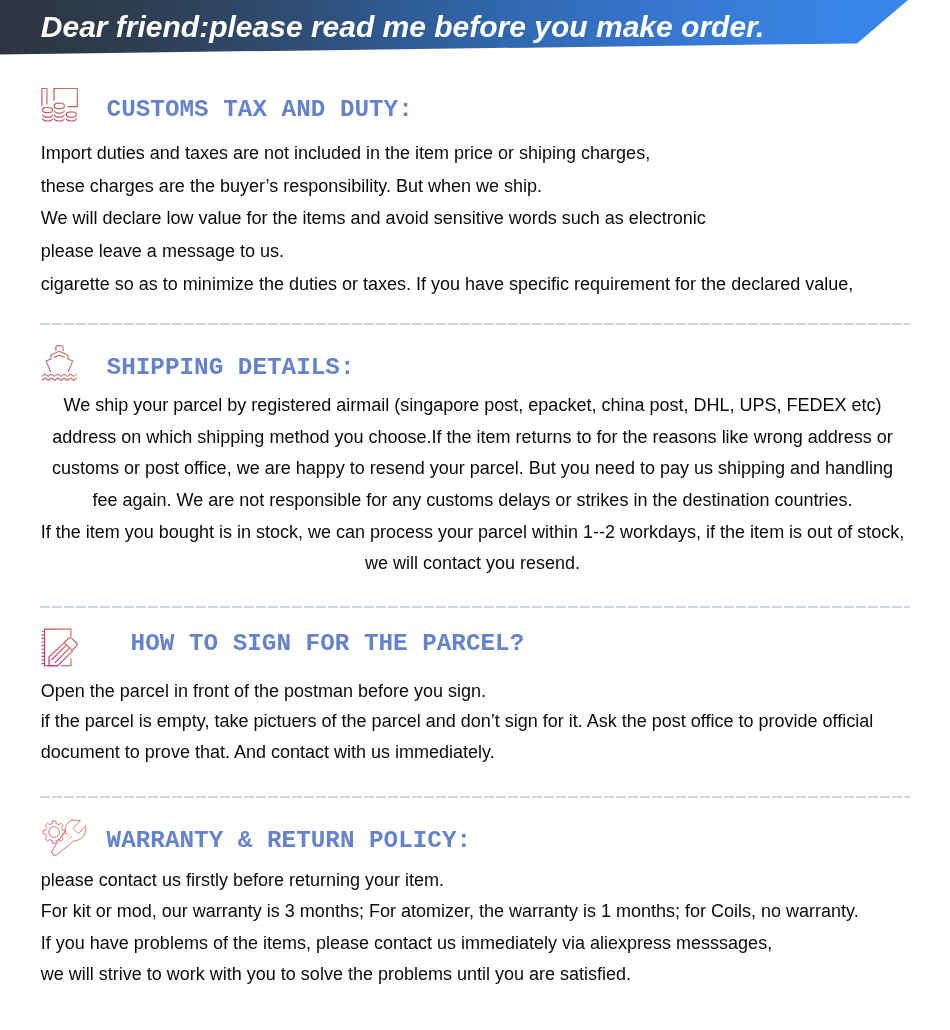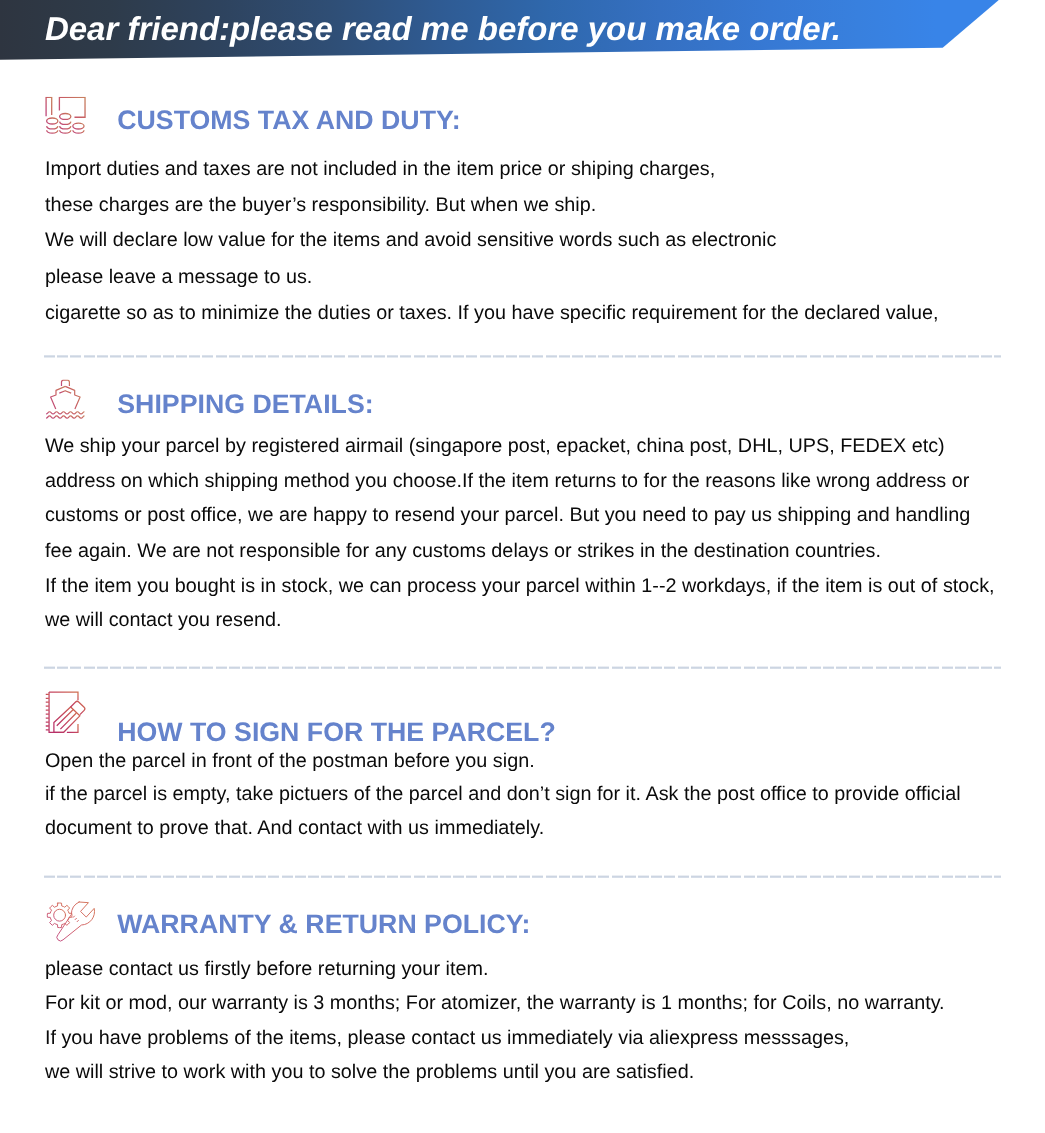--- a/index.html
+++ b/index.html
@@ -15,31 +15,31 @@
             clip-path:polygon(0 0, 908px 0, 857px 43.4px, 0 54.4px); }
   .banner-text { position:absolute; left:40.8px; top:0; height:54px; line-height:54px;
                  color:#ffffff; font-size:30px; font-weight:bold; font-style:italic;
                  white-space:nowrap; letter-spacing:0px;text-align:right; }
 
   
   .section { position:absolute; left:0; width:950px; }
   .sec-head { position:relative; height:44px; }
   .sec-icon { position:absolute; left:38px; top:0; width:44px; height:40px; }
   .sec-title { position:absolute; left:106.6px; top:7.6px; color:#6583cc;
-               font-size:24.3px; font-weight:bold; white-space:nowrap; }
+               font-size:24.3px; font-weight:bold; white-space:nowrap;font-family:Liberation Mono, monospace; }
   .body-text { position:absolute; left:40.8px; font-size:18px; color:#0a0a0a; }
   .body-text p { white-space:nowrap; }
   .lh-s1 p { line-height:32.8px; }
-  .lh-s2 p { line-height:31.6px; }
+  .lh-s2 p { line-height:31.6px;text-align:center; }
   .lh-s3 p { line-height:30.6px; }
   .lh-s4 p { line-height:31.5px; }
 
   
   .t-s2 { top:9.0px; }
-  .t-s3 { top:25px; }
+  .t-s3 { top:2px;margin-left:24px; }
   .t-s4 { top:9.2px; }
   .divider { position:absolute; left:40px; width:870px; height:2px;
              background:repeating-linear-gradient(to right,#ccd5e2 0px,#ccd5e2 10px,#ffffff 10px,#ffffff 12px); }
 </style>
 </head>
 <body>
 
 <div class="page">
 
   <div class="banner">

